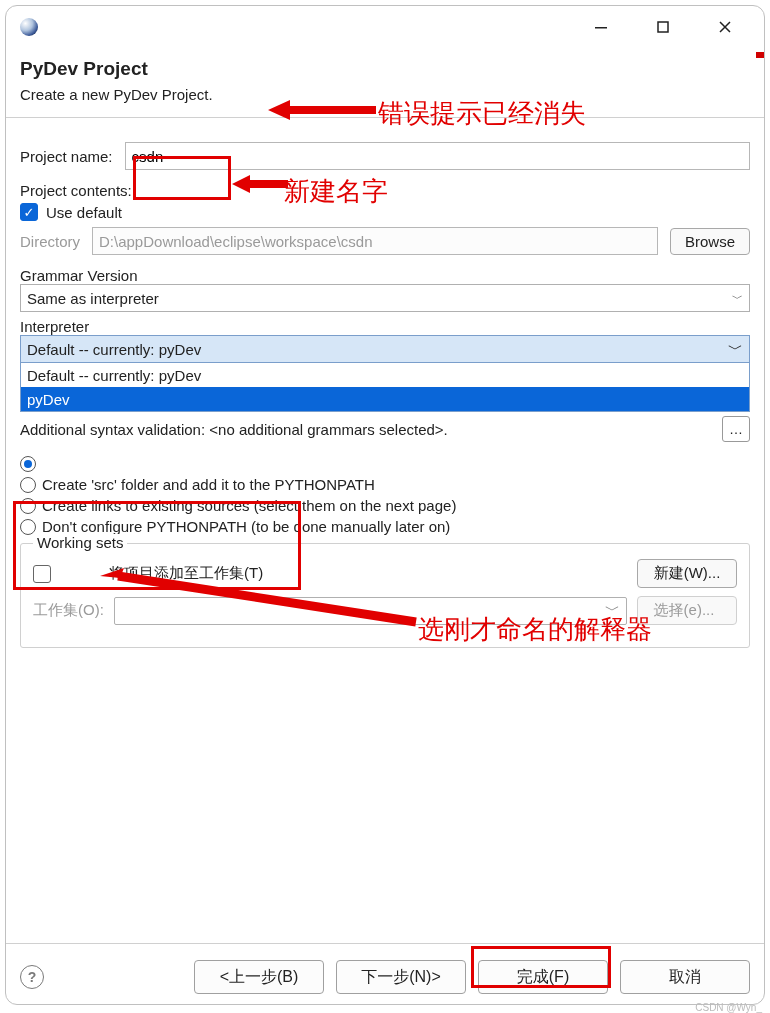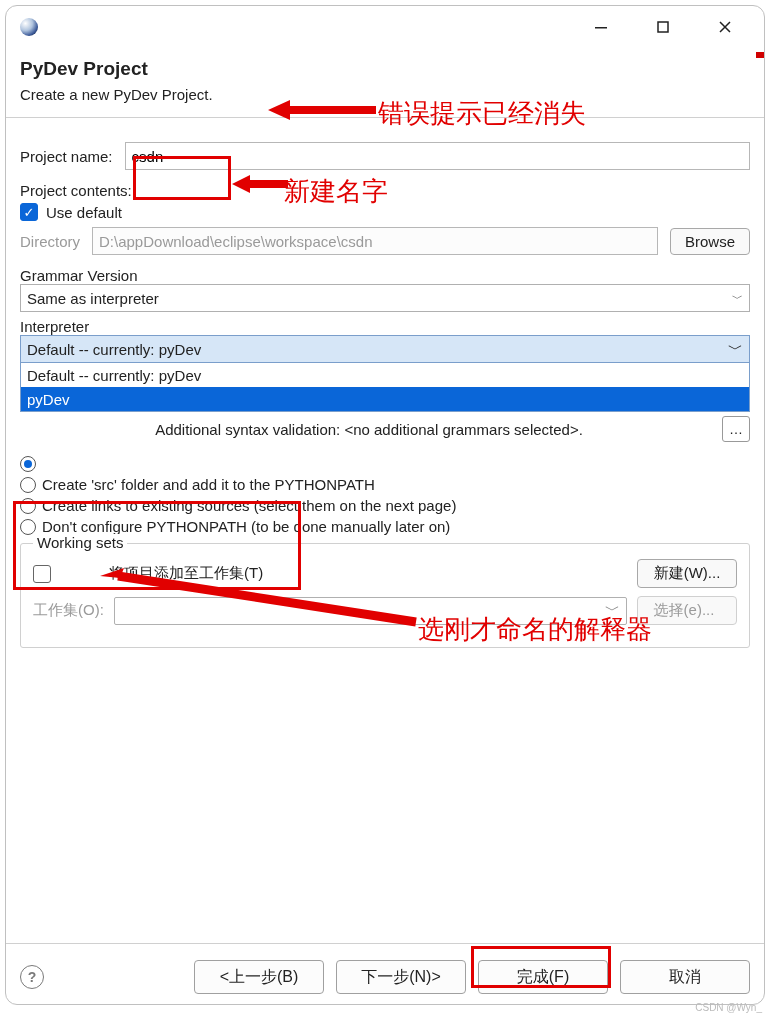--- a/index.html
+++ b/index.html
@@ -75,21 +75,21 @@
   .interp-sel {
     width:100%; height:28px; border:1px solid #7a9ecb; background:#d6e6f7;
     display:flex; align-items:center; padding:0 6px; font-size:15px;
     justify-content:space-between;
   }
   .interp-list {
     position:relative; border-left:1px solid #7a9ecb; border-right:1px solid #7a9ecb; border-bottom:1px solid #7a9ecb;
   }
   .interp-opt { height:24px; display:flex; align-items:center; padding:0 6px; font-size:15px; background:#fff;}
   .interp-opt.hl { background:#0a66d8; color:#fff;}
-  .syntax-row { display:flex; align-items:center; gap:4px; margin-top:4px;text-align:center;}
+  .syntax-row { display:flex; align-items:center; gap:4px; margin-top:4px;}
   .syntax-btn { width:28px;height:26px;border:1px solid #999;border-radius:3px;display:flex;align-items:center;justify-content:center;font-size:14px;}
   .ws-group { border:1px solid #d0d0d0; border-radius:3px; padding:10px 12px 14px 12px; margin-top:8px;}
   .ws-row { display:flex; align-items:center; gap:10px; margin:8px 0;}
   .ws-select { flex:1; border:1px solid #b0b0b0; height:28px; border-radius:2px;
     display:flex; align-items:center; justify-content:flex-end; padding:0 6px; color:#888;}
   
   .footer {
     border-top:1px solid #d0d0d0; padding:16px 14px 10px 14px;
     display:flex; align-items:center; gap:12px;
   }

